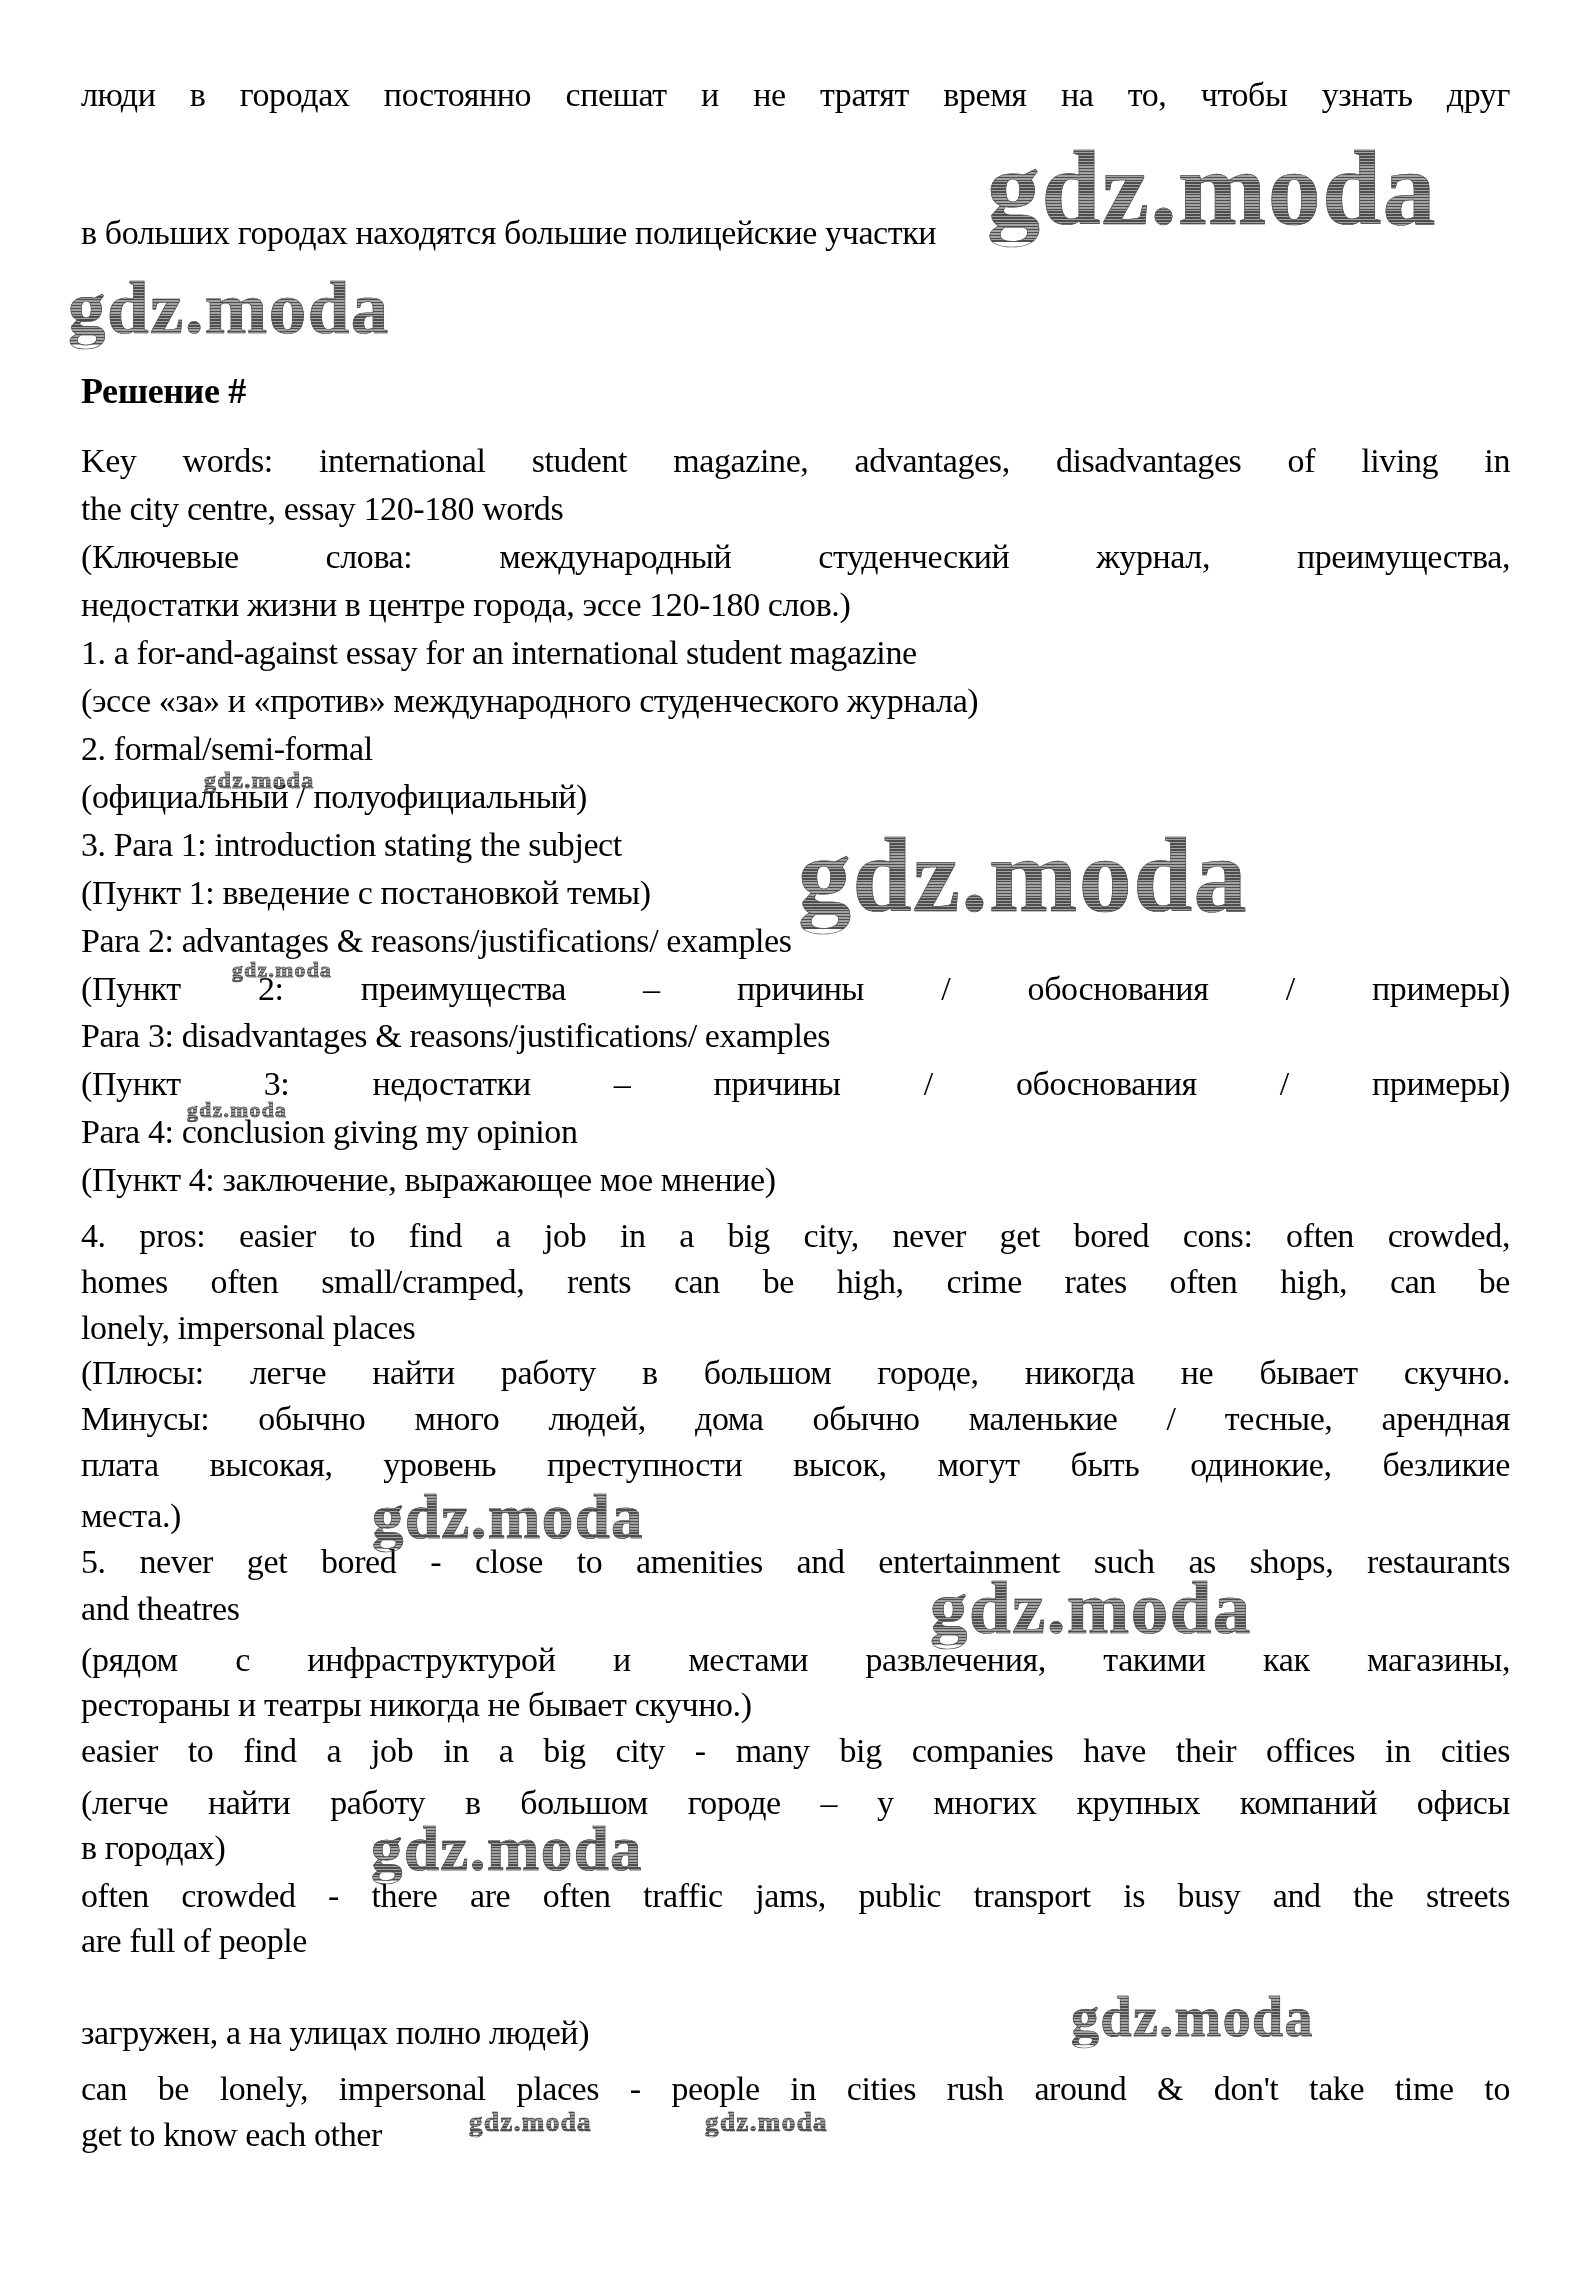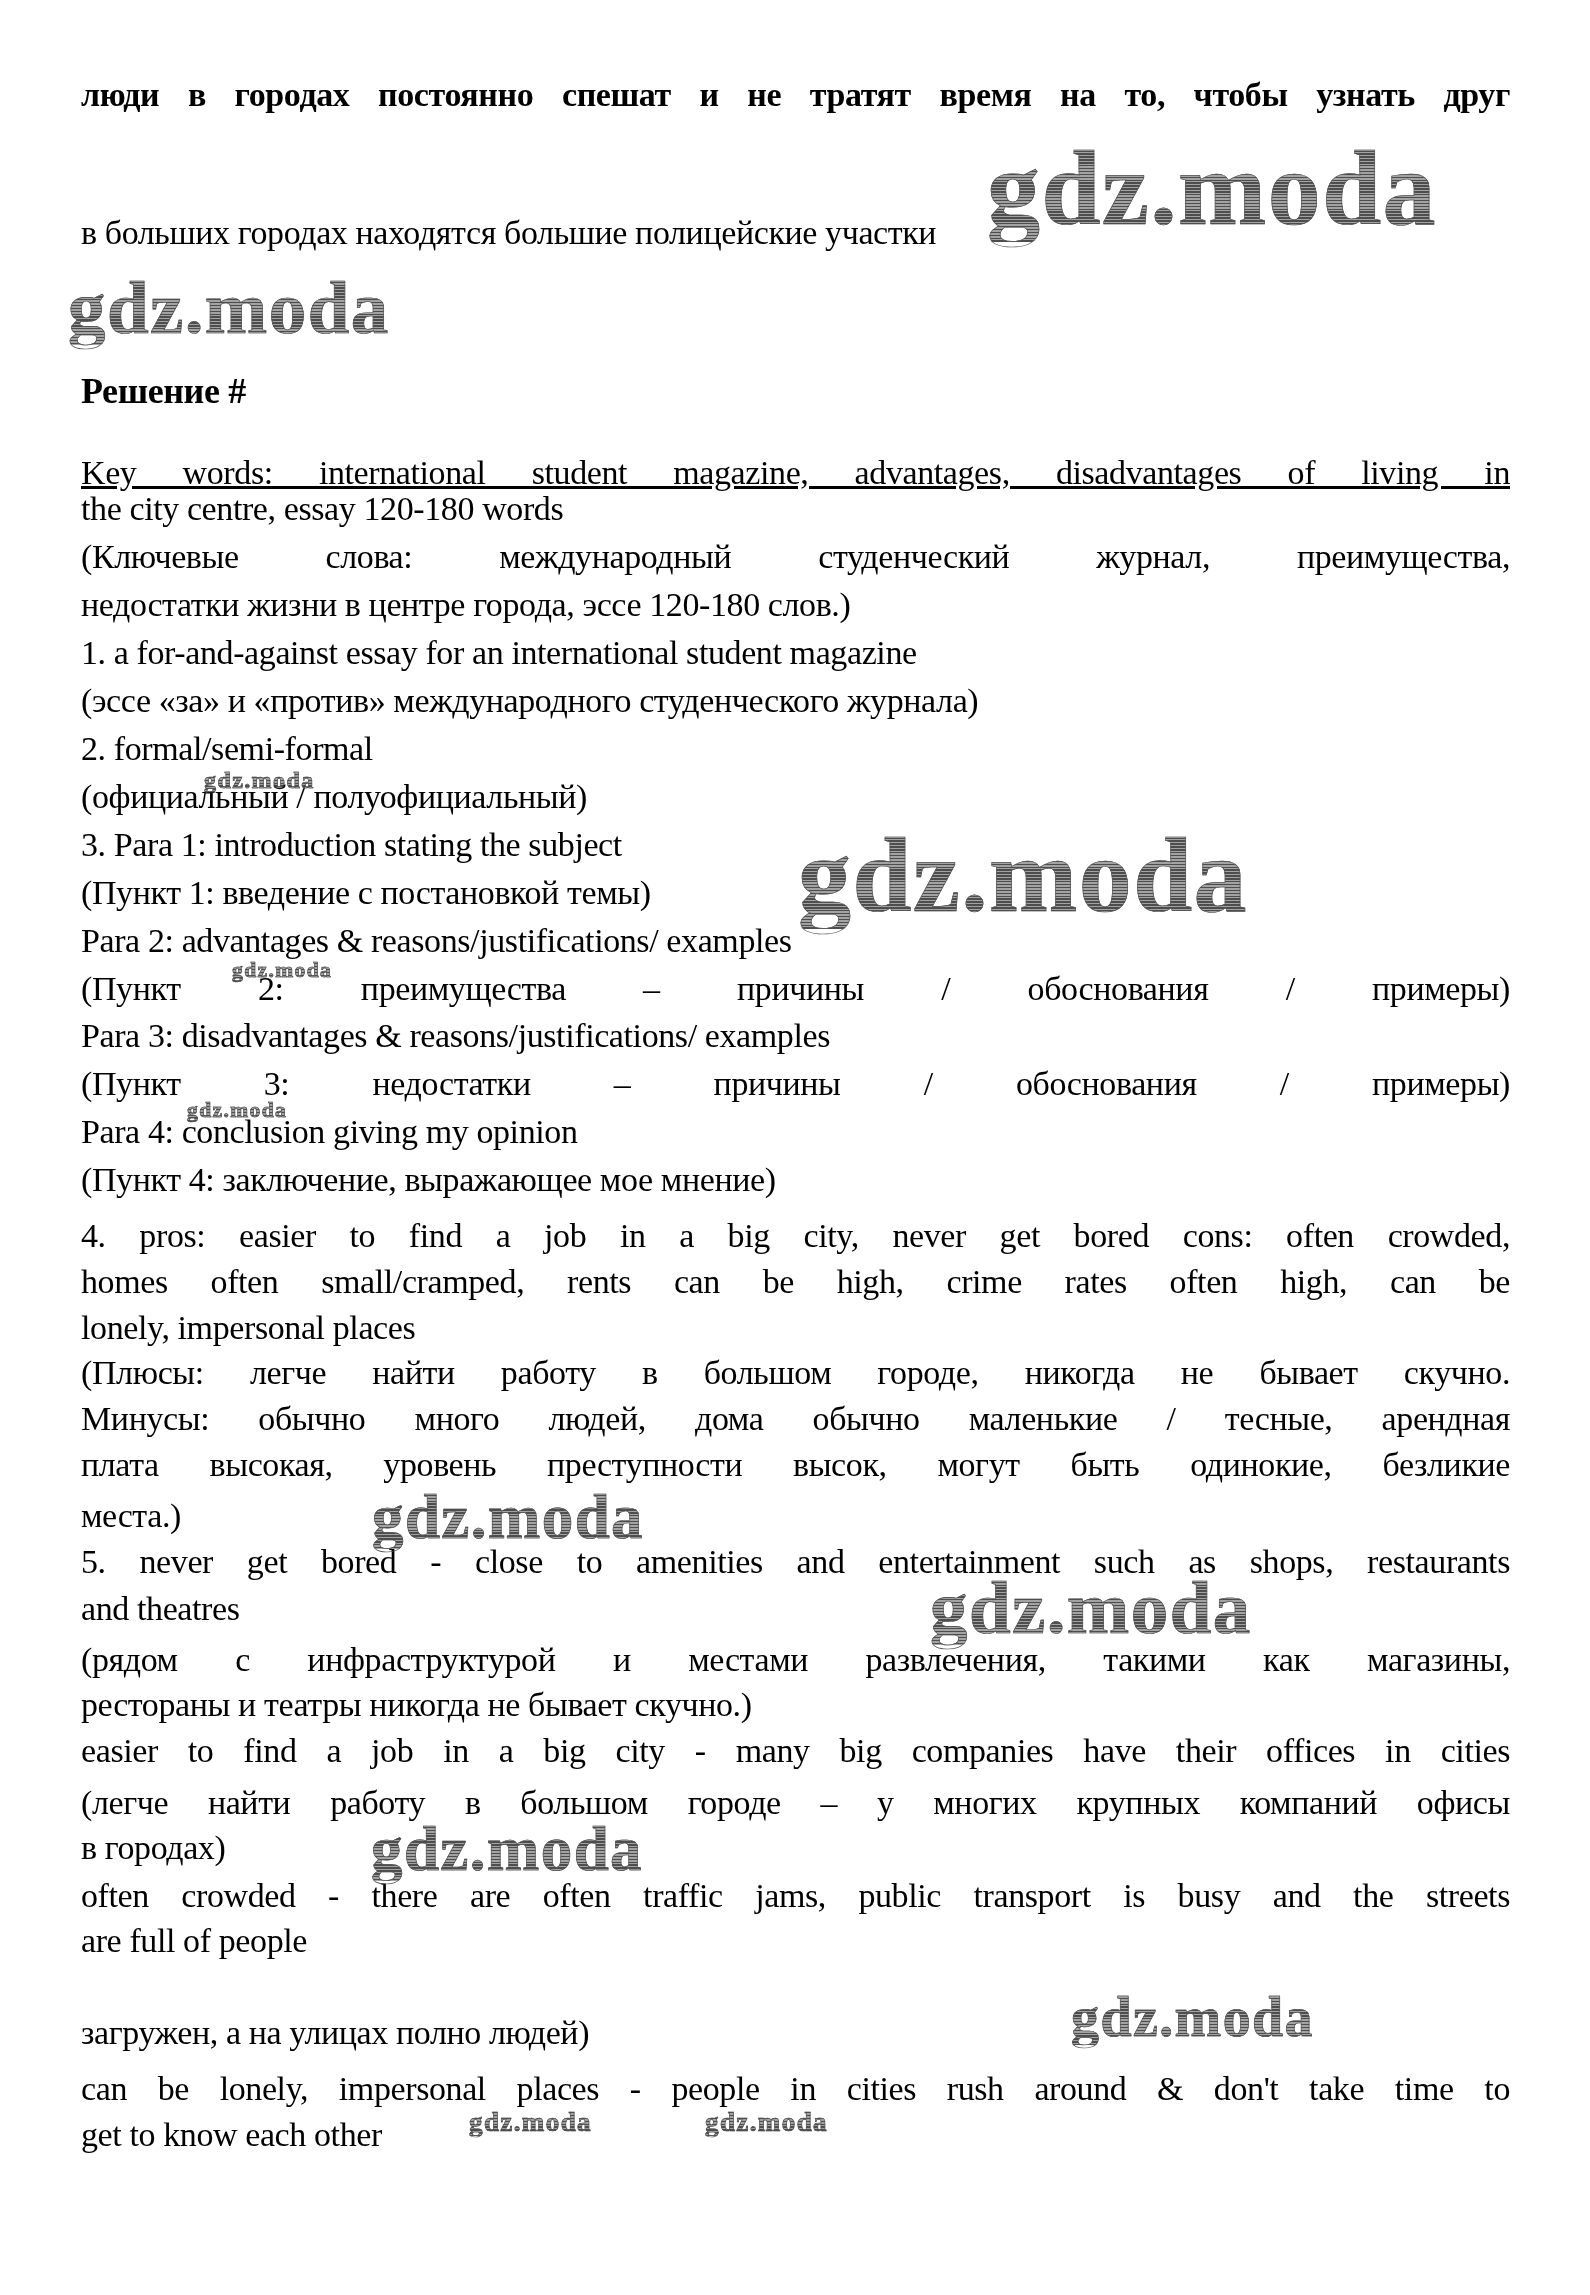--- a/index.html
+++ b/index.html
@@ -56,24 +56,24 @@
       -webkit-background-clip: text;
       background-clip: text;
       -webkit-text-fill-color: transparent;
     }
   }
 </style>
 </head>
 <body>
 
 <div class="page" style="background: rgb(255, 255, 255);">
-    <div class="line justify" style="top: 75px; font-weight: bold;">люди в городах постоянно спешат и не тратят время на то, чтобы узнать друг</div>
+    <div class="line justify" style="top: 75px;">люди в городах постоянно спешат и не тратят время на то, чтобы узнать друг</div>
     <div class="line" style="top: 213px;">в больших городах находятся большие полицейские участки</div>
     <div class="line bold" style="top: 361px;">Решение #</div>
-    <div class="line justify" style="top: 453px; text-decoration: underline;">Key words: international student magazine, advantages, disadvantages of living in</div>
+    <div class="line justify" style="top: 441px;">Key words: international student magazine, advantages, disadvantages of living in</div>
     <div class="line" style="top: 489px;">the city centre, essay 120-180 words</div>
     <div class="line justify" style="top: 537px;">(Ключевые слова: международный студенческий журнал, преимущества,</div>
     <div class="line" style="top: 585px;">недостатки жизни в центре города, эссе 120-180 слов.)</div>
     <div class="line" style="top: 633px;">1. a for-and-against essay for an international student magazine</div>
     <div class="line" style="top: 681px;">(эссе «за» и «против» международного студенческого журнала)</div>
     <div class="line" style="top: 729px;">2. formal/semi-formal</div>
     <div class="line" style="top: 777px;">(официальный / полуофициальный)</div>
     <div class="line" style="top: 825px;">3. Para 1: introduction stating the subject</div>
     <div class="line" style="top: 873px;">(Пункт 1: введение с постановкой темы)</div>
     <div class="line" style="top: 921px;">Para 2: advantages &amp; reasons/justifications/ examples</div>

